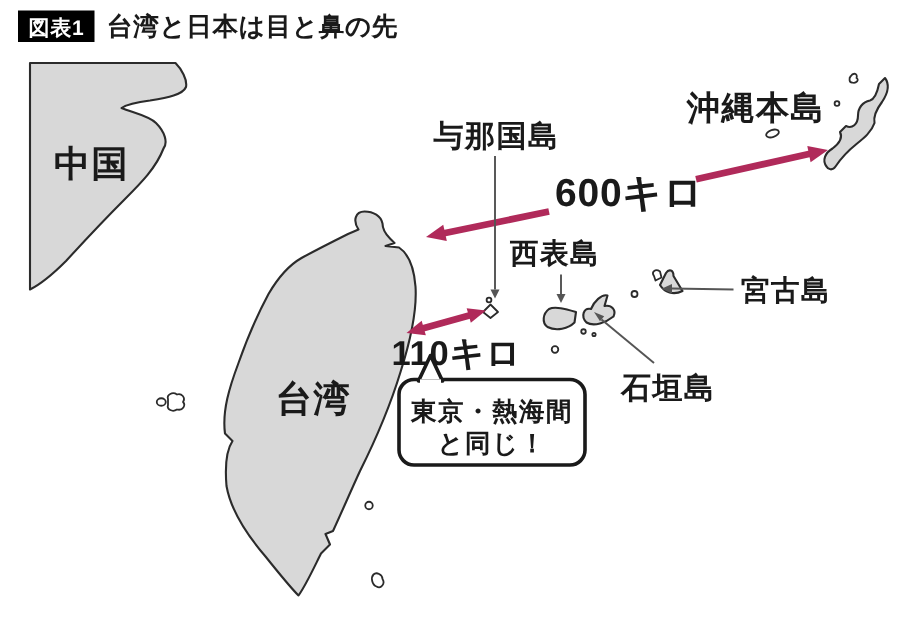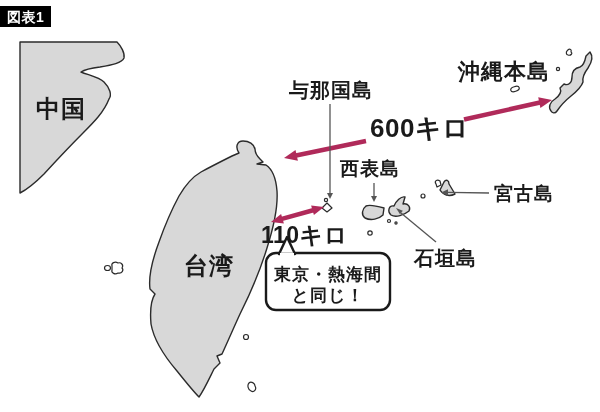--- a/index.html
+++ b/index.html
@@ -11,21 +11,21 @@
     --badge-bg:#000000;
     --badge-text:#ffffff;
     --bg:#ffffff;
   }
   html,body{margin:0;padding:0;background:#fff;}
   .stage{
     position:relative;width:600px;height:412px;background:var(--bg);
     overflow:hidden;font-family:"Liberation Sans",sans-serif;
   }
   .title-bar{
-    position:absolute;top:6px;left:0;display:flex;align-items:center;gap:8px;
+    position:absolute;top:6px;left:12px;display:flex;align-items:center;gap:8px;
   }
   .badge{
     background:var(--badge-bg);color:var(--badge-text);
     font-size:14px;font-weight:bold;line-height:1;padding:4px 7px 3px 7px;
     letter-spacing:0.5px;
   }
   .title-text{
     color:var(--text);font-size:17px;font-weight:bold;letter-spacing:0.5px;
   }
   svg{position:absolute;top:0;left:0;}
@@ -156,15 +156,16 @@
       <rect class="bubble-rect" x="266" y="253" width="124" height="57" rx="10" ry="10"></rect>
       <path class="bubble-tail" d="M 279,254 L 287,237 L 295,254 Z"></path>
       <line class="bubble-erase" x1="280" y1="254.5" x2="294" y2="254.5"></line>
       <text class="bubble-text" x="328" y="280" text-anchor="middle">東京・熱海間</text>
       <text class="bubble-text" x="328" y="301" text-anchor="middle">と同じ！</text>
     </g>
   </svg>
 
   <div class="title-bar">
     <span class="badge">図表1</span>
+    <span class="title-text">台湾と日本は目と鼻の先</span>
   </div>
 
 </div>
 
 </body></html>

